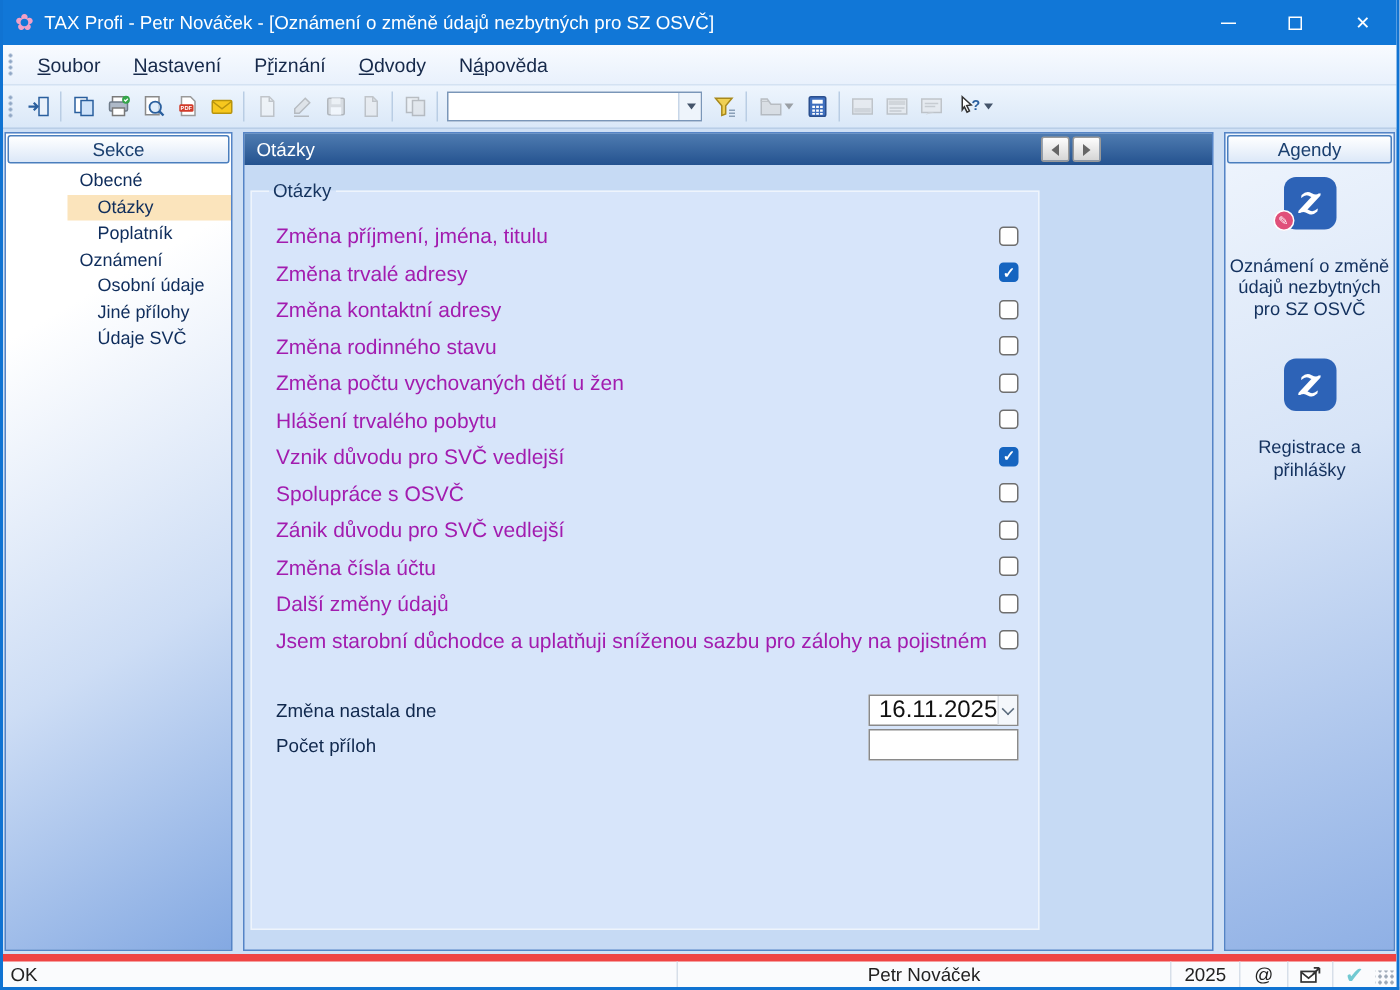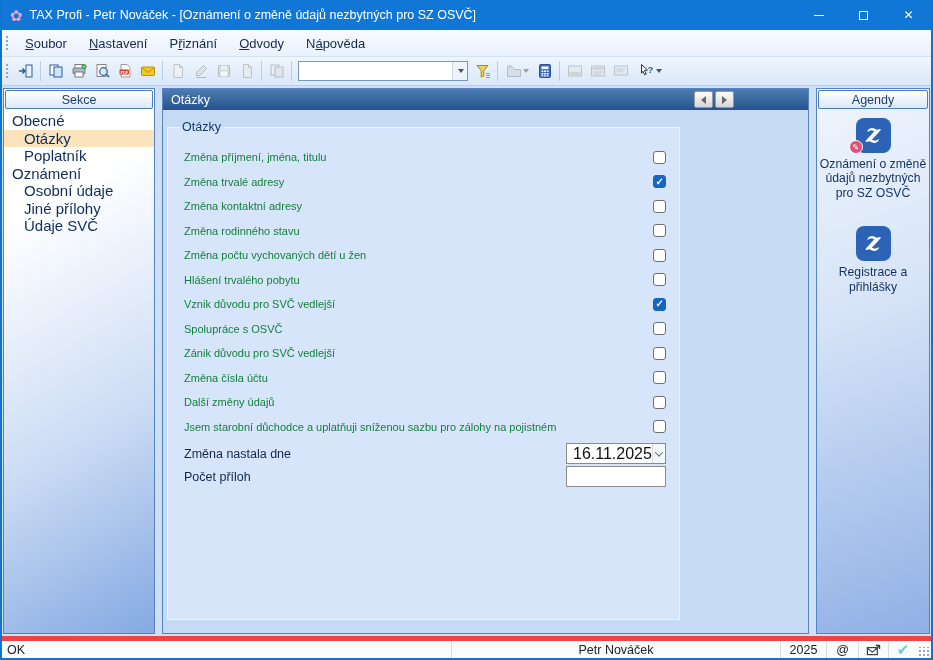--- a/index.html
+++ b/index.html
@@ -43,64 +43,64 @@
   .drop-wrap{display:flex;align-items:center;}
   
   .workspace{flex:1;display:flex;padding:2px 1px;min-height:0;}
   .panel{border:1px solid #5584c6;display:flex;flex-direction:column;min-height:0;}
   .left-panel{width:152px;flex:none;background:linear-gradient(150deg,#ffffff 0%,#ffffff 22%,#cdddf5 62%,#84a9e2 100%);}
   .right-panel{width:114px;flex:none;background:linear-gradient(160deg,#eff5fd 0%,#d7e4f7 40%,#8fb0e5 100%);}
   .splitter{width:7px;flex:none;}
   .panel-header{margin:1px;height:19px;flex:none;border:1px solid #4a7ebd;border-radius:2px;
     background:linear-gradient(#ffffff,#dce8f8);color:#1a3f6f;font-size:12.5px;
     display:flex;align-items:center;justify-content:center;}
-  .section-list{padding-top:2px;font-size:15px;color:#0f2d5c;}
+  .section-list{padding-top:2px;font-size:12px;color:#0f2d5c;padding-left:41px;}
   .sec-item{height:17.5px;line-height:17.5px;padding-left:8px;white-space:nowrap;cursor:default;}
   .sec-item.indented{padding-left:20px;}
   .sec-item.selected{background:#fbe4bc;}
   
   .main-panel{flex:1;background:#c6daf4;}
   .main-header{height:21px;flex:none;background:linear-gradient(#4f7cb1,#24528f);color:#fff;
     font-size:12.5px;display:flex;align-items:center;padding:0 2px 0 8px;}
   .nav-btns{margin-left:auto;margin-right:72px;display:flex;}
   .nav-btn{width:19px;height:17px;background:linear-gradient(#fdfdfd,#d5d5d5);border:1px solid #9a9a9a;
     border-radius:2px;display:flex;align-items:center;justify-content:center;margin-left:2px;}
   .tri-left{width:0;height:0;border-top:4px solid transparent;border-bottom:4px solid transparent;border-right:5px solid #666;}
   .tri-right{width:0;height:0;border-top:4px solid transparent;border-bottom:4px solid transparent;border-left:5px solid #666;}
   .form-area{flex:1;position:relative;}
   fieldset.qbox{position:absolute;left:4px;top:10px;width:513px;height:500px;margin:0;
     border:1px solid #eef4fc;background:#d7e5fa;padding:0 13px 0 16px;}
   fieldset.qbox legend{font-size:12.5px;color:#16345f;padding:0 3px;margin-left:-5px;}
   .qrow{height:24.5px;display:flex;align-items:center;justify-content:space-between;
-    font-size:11px;color:#15803d;gap:45px;}
+    font-size:14px;color:#a21caf;}
   .qrow.first{margin-top:11px;}
   .qlabel{white-space:nowrap;padding-right:8px;}
   .cb{width:13px;height:13px;border:1px solid #6f6f6f;border-radius:3px;background:#fff;flex:none;position:relative;}
   .cb.checked{background:#1665c0;border-color:#1665c0;}
   .cb.checked::after{content:"✓";color:#fff;font-size:10px;font-weight:bold;position:absolute;left:1.5px;top:-.5px;}
   .frow{display:flex;align-items:center;justify-content:space-between;font-size:12.5px;color:#10284d;}
-  .date-row{margin-top:4px;}
+  .date-row{margin-top:24px;}
   .att-row{margin-top:2px;}
   .datebox{width:100px;height:21px;background:#fff;border:1px solid #8a8a8a;display:flex;align-items:stretch;flex:none;}
   .dateval{flex:1;padding-left:6px;font-size:16px;color:#111;display:flex;align-items:center;}
   .combo-btn{width:18px;background:#f4f7fb;border-left:1px solid #d9dde3;display:flex;align-items:center;justify-content:center;}
   .chev{width:6px;height:6px;border-right:1.5px solid #5a6b7d;border-bottom:1.5px solid #5a6b7d;
     transform:rotate(45deg) translate(-1px,-1px);}
   input.textbox{width:100px;height:21px;border:1px solid #8a8a8a;font:12.5px "Liberation Sans",sans-serif;padding:0 5px;flex:none;}
   
   .agenda-item{display:flex;flex-direction:column;align-items:center;cursor:default;}
   .agenda-item.one{margin-top:8px;}
   .agenda-item.two{margin-top:26px;}
   .agenda-icon{position:relative;width:35px;height:35px;border-radius:8px;background:#2d63b7;
     display:flex;align-items:center;justify-content:center;flex:none;}
   .zglyph{color:#fff;font:italic bold 25px "DejaVu Serif",serif;line-height:1;transform:translateY(-2px);}
   .badge{position:absolute;left:-7px;bottom:-1px;width:14px;height:14px;border-radius:50%;
     background:#e0507a;border:1.5px solid #fff;color:#fff;font-size:8px;
     display:flex;align-items:center;justify-content:center;}
-  .agenda-label{margin-top:4px;font-size:12.2px;color:#13315e;line-height:1.18;text-align:center;padding:0 2px;}
+  .agenda-label{margin-top:17px;font-size:12.2px;color:#13315e;line-height:1.18;text-align:center;padding:0 2px;}
   
   .statusbar{height:22px;flex:none;border-top:5px solid #ef4444;background:#fafbfd;
     display:flex;align-items:stretch;font-size:12.5px;color:#222;}
   .sb-cell{display:flex;align-items:center;justify-content:center;}
   .sb-msg{width:450px;justify-content:flex-start;padding-left:5px;border-right:1px solid #d7dfe9;}
   .sb-user{flex:1;border-right:1px solid #d7dfe9;}
   .sb-year{width:46px;border-right:1px solid #d7dfe9;}
   .sb-at{width:32px;border-right:1px solid #d7dfe9;}
   .sb-ico{width:30px;border-right:1px solid #d7dfe9;}
   .sb-check{width:28px;color:#72c9d2;font-size:15px;}

